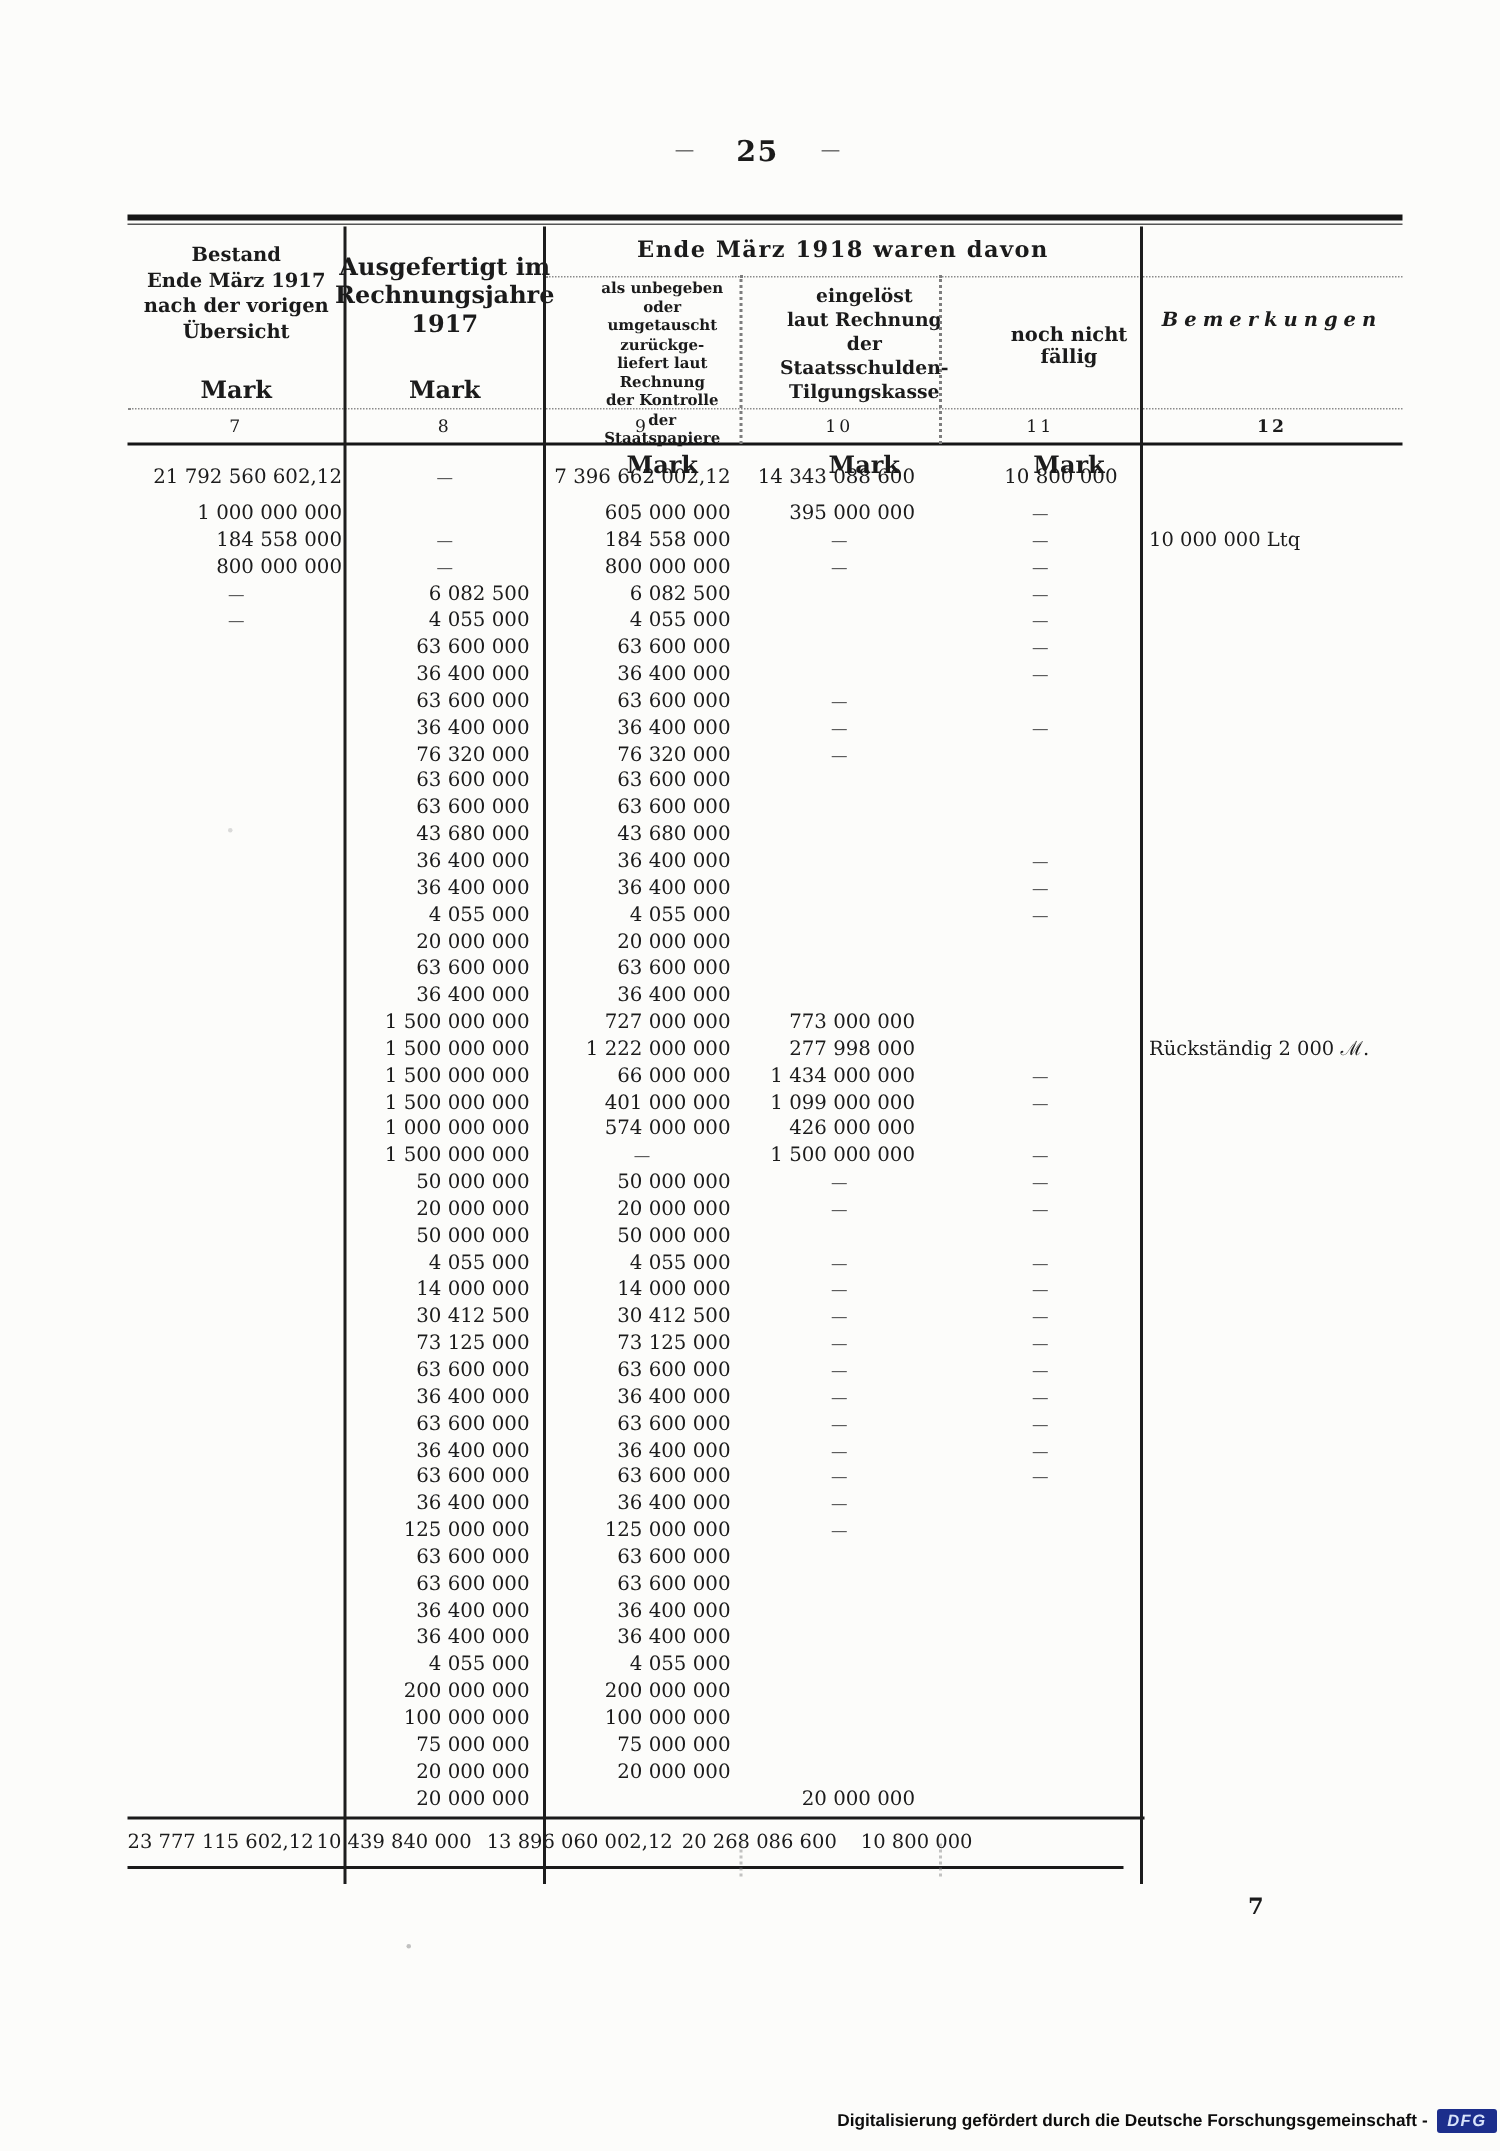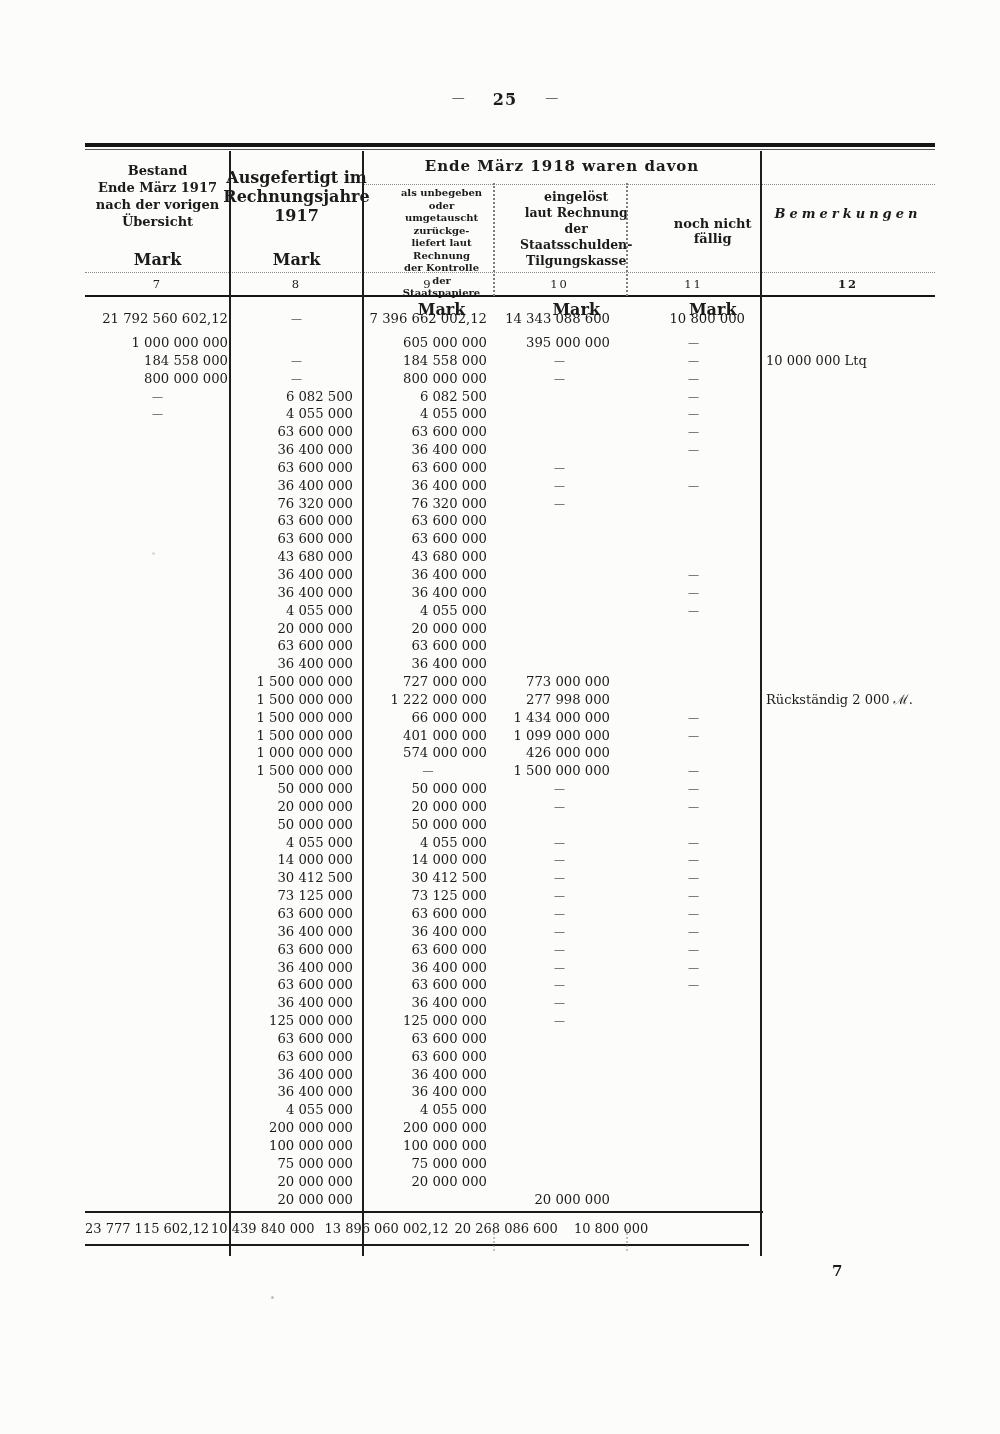--- a/index.html
+++ b/index.html
@@ -2,21 +2,21 @@
 <html><head>
 <meta charset="utf-8">
 <style>
   html,body{margin:0;padding:0;}
   body{width:1000px;height:1434px;background:#ffffff;}
   .sheet{position:relative;width:1000px;height:1434px;background:#fcfcfa;
          font-family:"DejaVu Serif", serif;color:#1b1b1b;overflow:hidden;}
 
   
   .page-head{position:absolute;top:90px;left:0;width:1010px;text-align:center;}
-  .page-head .num{font-size:16px;font-weight:bold;letter-spacing:1px;margin:0 28px;}
+  .page-head .num{font-size:19px;font-weight:bold;letter-spacing:1px;margin:0 28px;}
   .page-head .dash{font-size:13px;color:#555;position:relative;top:-3px;}
 
   
   .table-box{position:absolute;left:85px;top:143px;width:850px;}
   .top-rule{height:2px;border-top:4px solid #161616;border-bottom:1px solid #555;}
 
   .header-main{display:flex;height:122px;position:relative;}
   .hcol{box-sizing:border-box;display:flex;flex-direction:column;align-items:center;text-align:center;}
   .hc7{width:145px;} .hc8{width:133px;} .hgroup{width:398px;} .hc12{width:174px;}
   .htext{white-space:pre-line;font-weight:bold;}
@@ -559,16 +559,20 @@
     <div class="vline v2"></div>
     <div class="vline v5"></div>
     <div class="vdot v3"></div>
     <div class="vdot v4"></div>
     <div class="vdot v3b"></div>
     <div class="vdot v4b"></div>
   </div>
 
   <div class="signature">7</div>
 
+  <div class="footer">
+    <span>Digitalisierung gefördert durch die Deutsche Forschungsgemeinschaft -</span>
+    <span class="dfg-logo">DFG</span>
+  </div>
 
   <div class="speck" style="left:271px;top:1296px;"></div>
   <div class="speck" style="left:152px;top:552px;opacity:.35;"></div>
 </div>
 
 </body></html>

